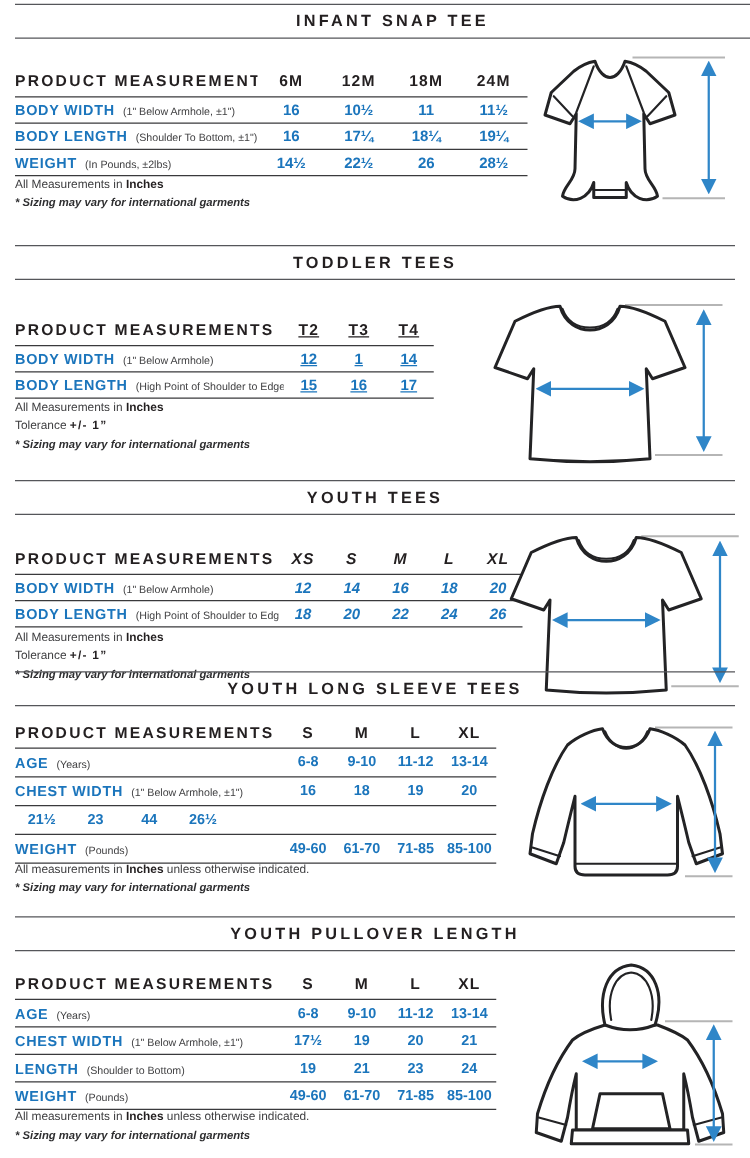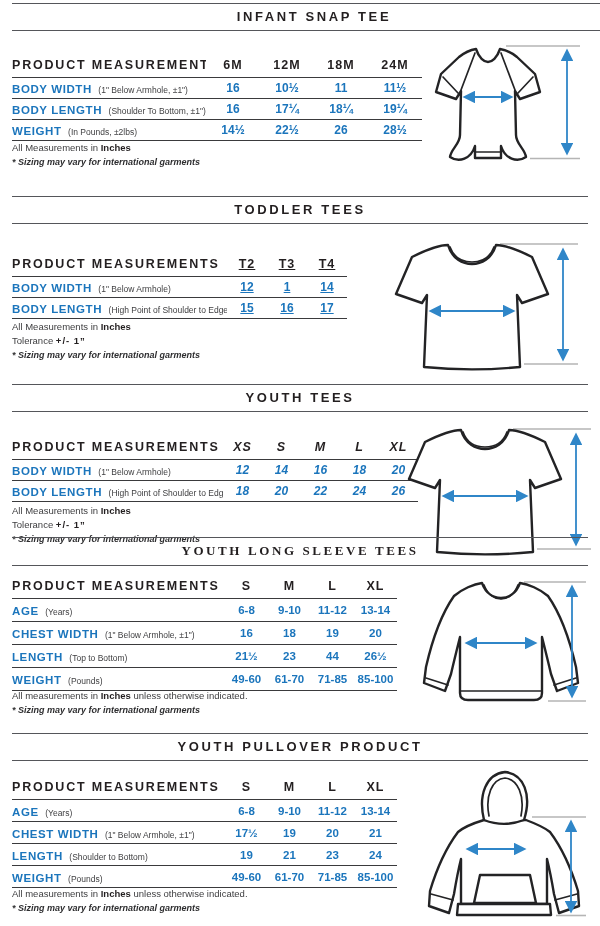--- a/index.html
+++ b/index.html
@@ -216,21 +216,21 @@
       <line class="gray" x1="118" y1="13" x2="196" y2="13"></line>
       <line class="gray" x1="142" y1="133" x2="196" y2="133"></line>
       <path class="garment" d="M66,14 C58,14 44,19 30,26 L14,63 L40,72 L45,64 L42,136 C72,139 108,139 138,136 L135,64 L140,72 L166,63 L150,26 C136,19 122,14 114,14 C110,28 99,33 90,33 C81,33 70,28 66,14 Z"></path>
       <path class="gline" d="M68,16 C72,27 81,31 90,31 C99,31 108,27 112,16"></path>
       <line class="arrow" x1="49" y1="80" x2="131" y2="80" marker-start="url(#ah3)" marker-end="url(#ah3)"></line>
       <line class="arrow" x1="181" y1="19" x2="181" y2="128" marker-start="url(#ah3)" marker-end="url(#ah3)"></line>
     </svg>
   </div>
 
   <div class="section" style="top:537px;height:196px;">
-    <div class="divider" style="top:0;font-family:Liberation Serif, serif;">
+    <div class="divider" style="top:0;">
       <div class="rule"></div>
       <div class="sec-title">YOUTH LONG SLEEVE TEES</div>
       <div class="rule"></div>
     </div>
     <div class="tbl t4" style="top:36px;">
       <div class="trow thead">
         <div class="cell-label">PRODUCT MEASUREMENTS</div>
         <div class="cell-val">S</div>
         <div class="cell-val">M</div>
         <div class="cell-val">L</div>
@@ -250,24 +250,20 @@
         <div class="cell-label">
           <span class="rlabel">CHEST WIDTH</span>
           <span class="rdesc">(1" Below Armhole, ±1")</span>
         </div>
         <div class="cell-val">16</div>
         <div class="cell-val">18</div>
         <div class="cell-val">19</div>
         <div class="cell-val">20</div>
       </div>
       <div class="trow">
-        <div class="cell-label">
-          <span class="rlabel">LENGTH</span>
-          <span class="rdesc">(Top to Bottom)</span>
-        </div>
         <div class="cell-val">21½</div>
         <div class="cell-val">23</div>
         <div class="cell-val">44</div>
         <div class="cell-val">26½</div>
       </div>
       <div class="trow">
         <div class="cell-label">
           <span class="rlabel">WEIGHT</span>
           <span class="rdesc">(Pounds)</span>
         </div>
@@ -295,21 +291,21 @@
       <path class="gline" d="M6,105 L28,112"></path>
       <path class="gline" d="M134,112 L156,105"></path>
       <line class="arrow" x1="47" y1="70" x2="115" y2="70" marker-start="url(#ah4)" marker-end="url(#ah4)"></line>
       <line class="arrow" x1="152" y1="14" x2="152" y2="123" marker-start="url(#ah4)" marker-end="url(#ah4)"></line>
     </svg>
   </div>
 
   <div class="section" style="top:733px;height:193px;">
     <div class="divider" style="top:0;">
       <div class="rule"></div>
-      <div class="sec-title">YOUTH PULLOVER PRODUCT</div>
+      <div class="sec-title">YOUTH PULLOVER LENGTH</div>
       <div class="rule"></div>
     </div>
     <div class="tbl t5" style="top:41px;">
       <div class="trow thead">
         <div class="cell-label">PRODUCT MEASUREMENTS</div>
         <div class="cell-val">S</div>
         <div class="cell-val">M</div>
         <div class="cell-val">L</div>
         <div class="cell-val">XL</div>
       </div>

